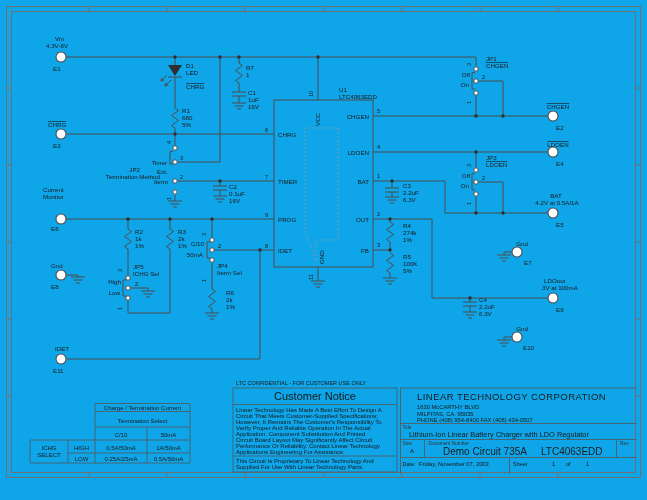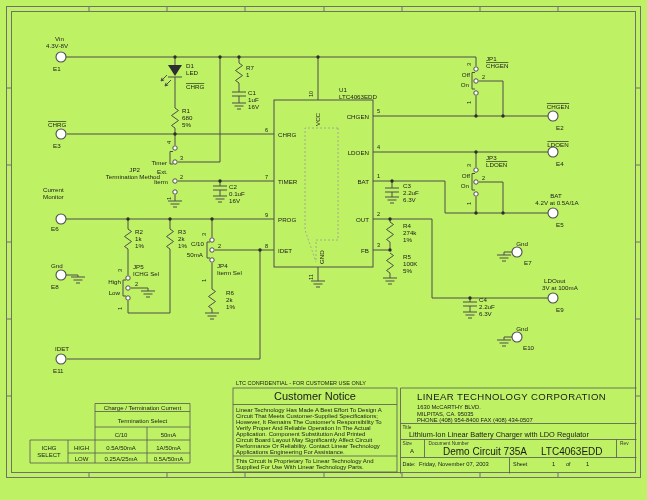--- a/index.html
+++ b/index.html
@@ -1,16 +1,16 @@
 <!DOCTYPE html>
 <html><head>
 <meta charset="utf-8">
 <style>
   html,body{margin:0;padding:0;background:#fff;}
-  #page{position:relative;width:647px;height:500px;background:#bef264;overflow:hidden;}
+  #page{position:relative;width:647px;height:500px;background:#0ea5e9;overflow:hidden;}
   svg{display:block;}
   svg text{font-family:"Liberation Sans","DejaVu Sans",sans-serif;fill:#1a1a1a;}
   .sl{font-size:6.2px;}          
   .pn{font-size:5.6px;}          
   .tn{font-size:6.2px;}          
   .t45{font-size:4.8px;fill:#333;}
   .t55{font-size:5.5px;}
   .t58{font-size:5.8px;}
   .t6{font-size:6px;}
   .t72{font-size:7.4px;}

